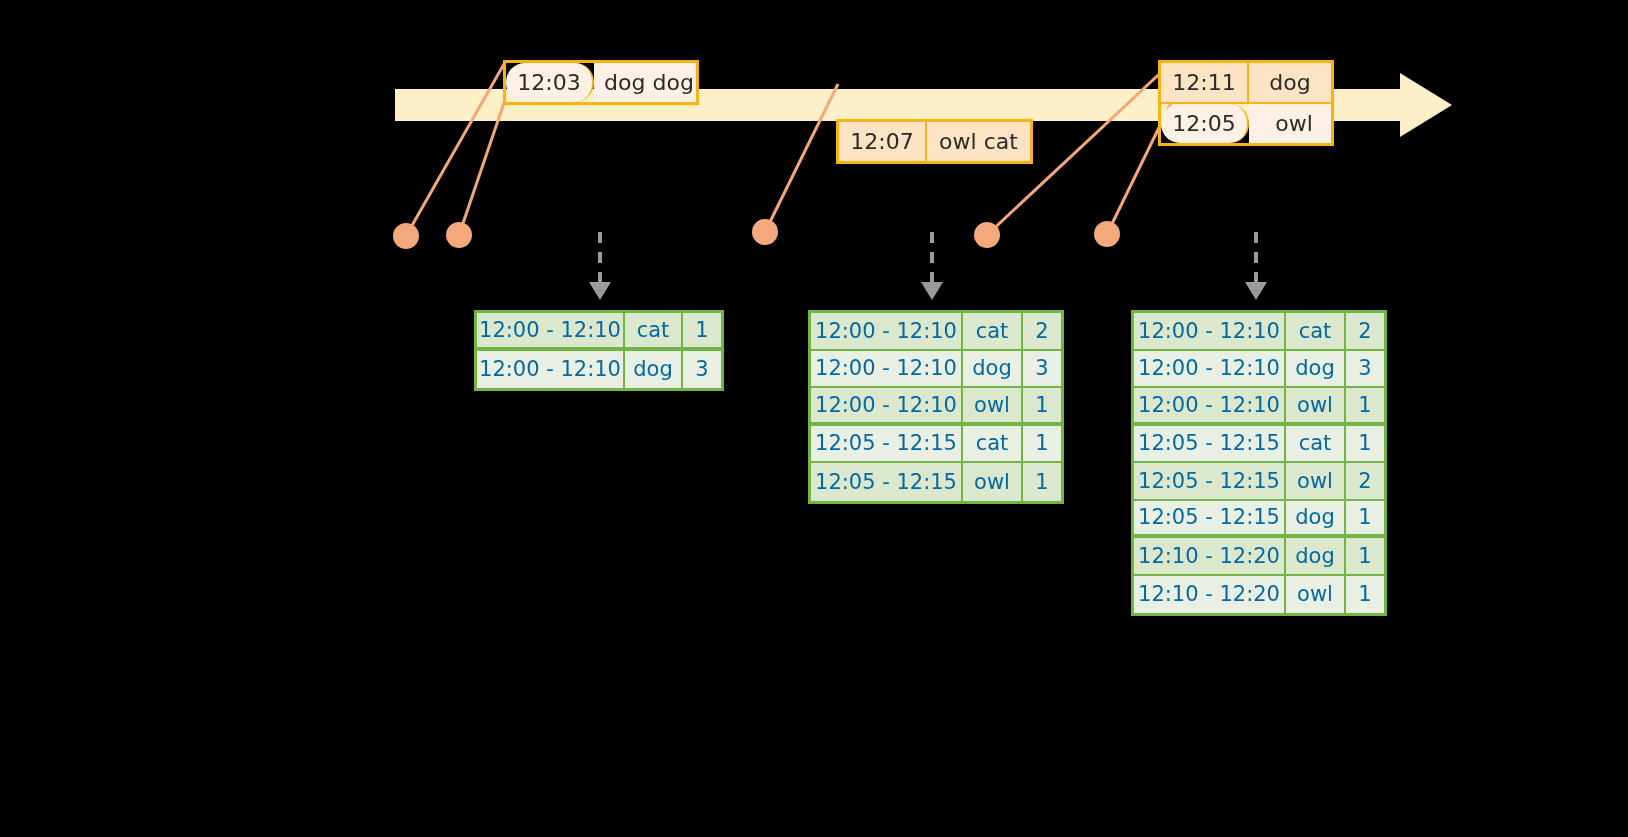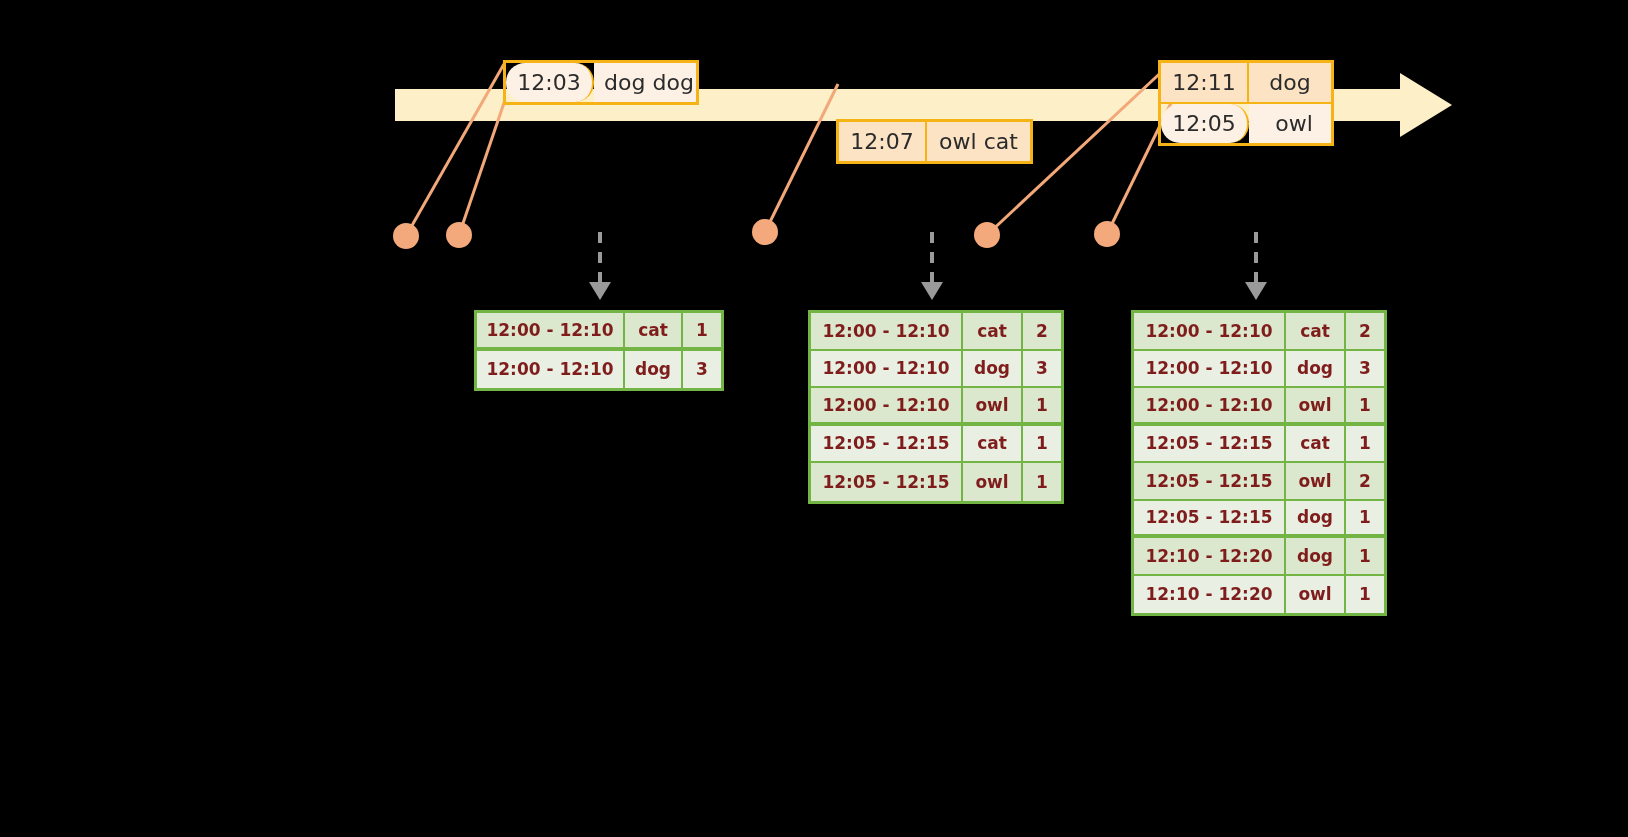--- a/index.html
+++ b/index.html
@@ -102,26 +102,25 @@
   }
   .rt-row {
     display: flex;
     height: 37.5px;
     box-sizing: border-box;
   }
   .rt-cell {
     display: flex;
     align-items: center;
     justify-content: center;
-    color: #7f1d1d;
-    font-size: 17px;
+    color: #0369a1;
+    font-size: 21px;
     box-sizing: border-box;
     border-right: 2px solid #72B544;
     border-bottom: 2px solid #72B544;
-    font-weight: bold;
   }
   .rt-cell:last-child { border-right: none; }
   .rt-row:last-child .rt-cell { border-bottom: none; }
   .rt-win { width: 148px; }
   .rt-word { width: 58px; }
   .rt-cnt  { width: 38px; }
   .tone-a .rt-cell { background: #DCE8CD; }
   .tone-b .rt-cell { background: #E9F0E3; }
   .grp-end .rt-cell { border-bottom: 4px solid #72B544; }
 

